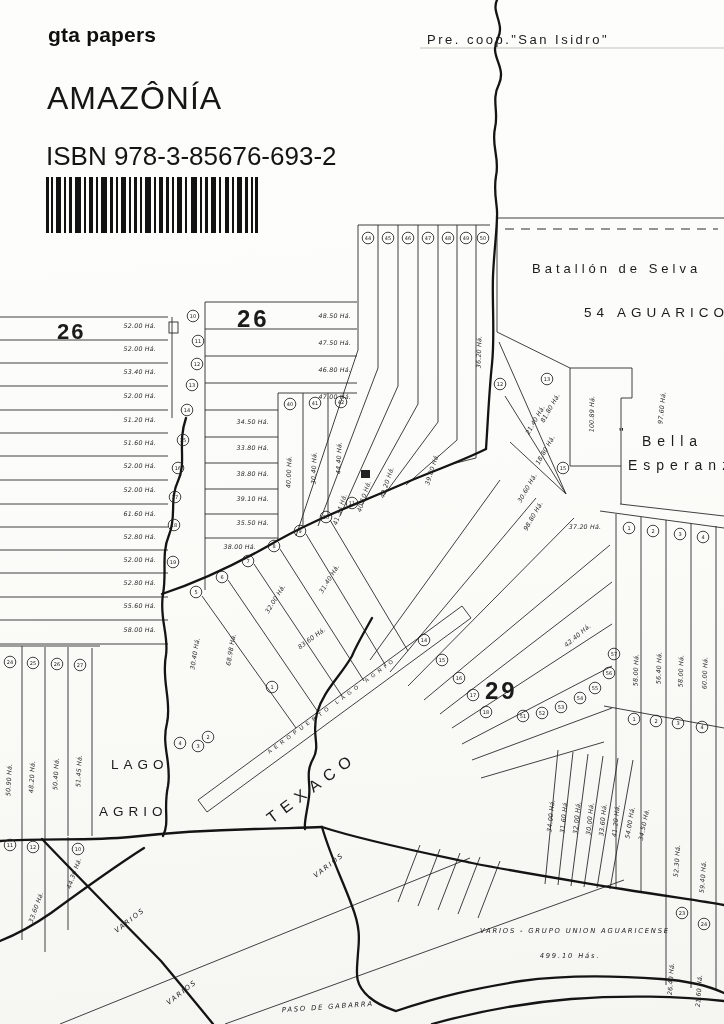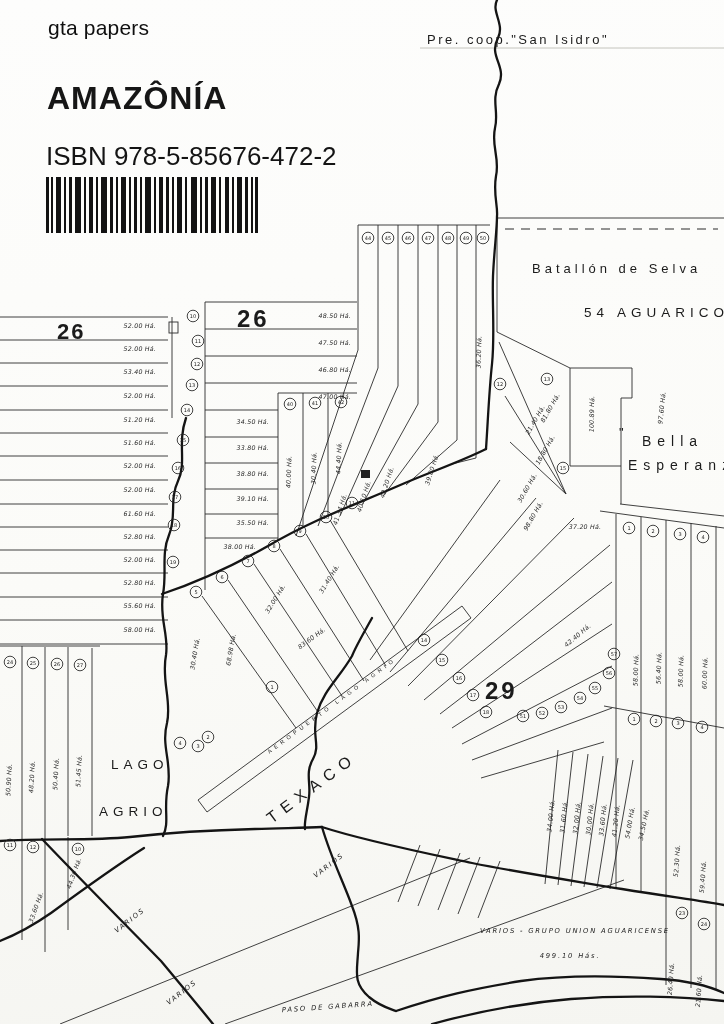--- a/index.html
+++ b/index.html
@@ -11,22 +11,22 @@
   .dash{stroke:#2b2b2b;stroke-width:1;fill:none;stroke-dasharray:9 7}
   .faint{stroke:#bdbdb6;stroke-width:.9;fill:none}
   .tt{fill:#1b1b1b;font-family:"Liberation Sans",sans-serif}
   .hw{fill:#2a2a2a;font-family:"DejaVu Sans",sans-serif;font-style:italic;font-size:6.3px;letter-spacing:.2px}
   .hwe{text-anchor:end}
   .hwm{text-anchor:middle}
   .hwc{fill:#222;font-family:"DejaVu Sans",sans-serif;font-style:italic;font-size:6.8px;letter-spacing:1.8px;text-anchor:middle}
   .pc circle{fill:none;stroke:#222;stroke-width:.85}
   .pc text{font-family:"DejaVu Sans",sans-serif;font-size:5px;fill:#222;text-anchor:middle}
   .titleblock{position:absolute;left:0;top:0;width:440px;height:280px}
-  .publisher{position:absolute;left:48px;top:16px;font-size:21px;font-weight:normal;letter-spacing:.2px;color:#0f0f0f}
-  .cover-title{position:absolute;left:47px;top:80px;font-size:32px;font-weight:700;letter-spacing:1px;color:#161616;margin:0}
+  .publisher{position:absolute;left:48px;top:23px;font-size:21px;font-weight:bold;letter-spacing:.2px;color:#0f0f0f}
+  .cover-title{position:absolute;left:47px;top:80px;font-size:32px;font-weight:400;letter-spacing:1px;color:#161616;margin:0}
   .isbn{position:absolute;left:46px;top:141px;font-size:26px;color:#141414;white-space:nowrap}
   .barcode{position:absolute;left:46px;top:177px}
   .digits{position:absolute;left:46px;top:234px;font-size:26px;letter-spacing:1px;color:#141414}
 </style>
 </head>
 <body>
 
 <div class="page">
 
 <svg class="map" width="724" height="1024" viewBox="0 0 724 1024">
@@ -442,19 +442,19 @@
     <g class="pc" transform="translate(78 849)">
           <circle r="5.8"></circle>
           <text dy="1.8">10</text>
         </g>
   </g>
 </svg>
 
 <header class="titleblock">
   <div class="publisher">gta papers</div>
   <h1 class="cover-title">AMAZÔNÍA</h1>
-  <div class="isbn">ISBN 978-5-85676-472-2</div>
+  <div class="isbn">ISBN 978-3-85676-693-2</div>
   <svg class="barcode" width="212" height="56">
     <path fill="#121212" d="M0 0h3v56H0zM5 0h2v56H5zM10 0h5v56h-5zM18 0h2v56h-2zM23 0h3v56h-3zM29 0h6v56h-6zM38 0h2v56h-2zM43 0h4v56h-4zM50 0h2v56h-2zM55 0h6v56h-6zM64 0h3v56h-3zM70 0h2v56h-2zM75 0h5v56h-5zM83 0h2v56h-2zM88 0h3v56h-3zM94 0h2v56h-2zM99 0h6v56h-6zM108 0h2v56h-2zM113 0h4v56h-4zM120 0h3v56h-3zM126 0h2v56h-2zM131 0h5v56h-5zM139 0h2v56h-2zM145 0h6v56h-6zM154 0h2v56h-2zM159 0h3v56h-3zM165 0h5v56h-5zM173 0h2v56h-2zM179 0h4v56h-4zM186 0h2v56h-2zM191 0h5v56h-5zM199 0h3v56h-3zM205 0h2v56h-2zM209 0h3v56h-3z"></path>
   </svg>
 </header>
 
 </div>
 
 </body></html>

